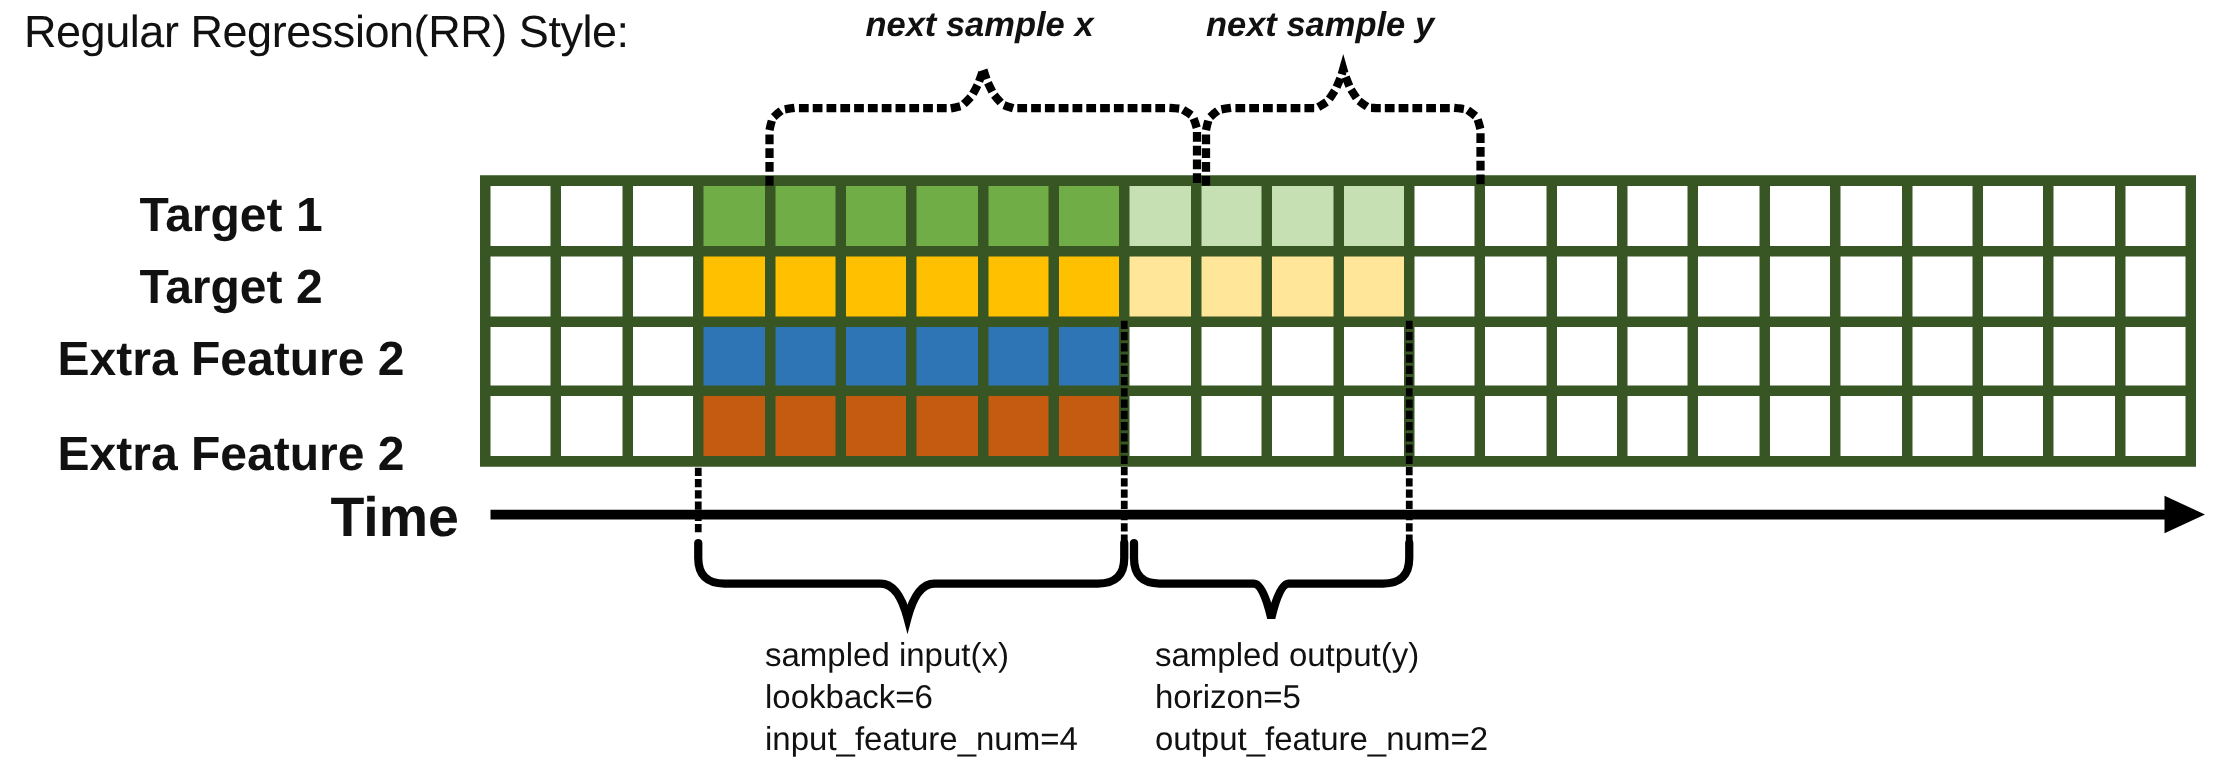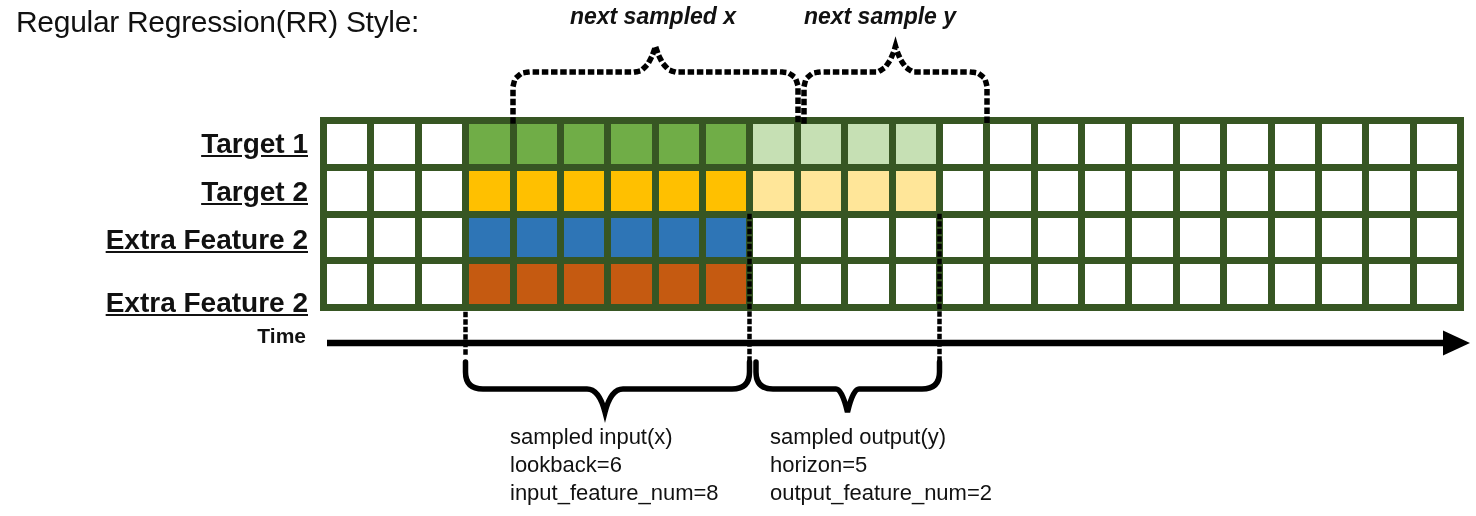--- a/index.html
+++ b/index.html
@@ -6,43 +6,43 @@
   body{
     width:1476px;height:516px;position:relative;background:#ffffff;
     font-family:"Liberation Sans","DejaVu Sans",sans-serif;color:#111;
     overflow:hidden;
   }
   .abs{position:absolute;}
   #title{left:16px;top:5px;font-size:30px;font-weight:normal;letter-spacing:-0.3px;}
   .brace-label{top:3px;width:240px;text-align:center;font-size:23px;font-style:italic;font-weight:600;}
   #brace-label-x{left:533px;}
   #brace-label-y{left:760px;}
-  .row-label{left:0;width:308px;text-align:right;font-size:28px;font-weight:bold;height:41px;line-height:41px;text-decoration:underline;}
+  .row-label{left:0;width:308px;text-align:center;font-size:32px;font-weight:bold;height:41px;line-height:41px;}
   #row-label-0{top:123px;}
   #row-label-1{top:171px;}
   #row-label-2{top:219px;}
   #row-label-3{top:267px;margin-top:15px;}
   #sample-grid{
     left:320px;top:117px;width:1144px;height:194px;box-sizing:border-box;
     border:7px solid #375623;background:#375623;
     display:grid;grid-gap:7px;
   }
   #sample-grid .cell{background:#ffffff;}
-  #time-label{left:140px;top:324px;width:166px;text-align:right;font-size:21px;font-weight:bold;}
+  #time-label{left:140px;top:324px;width:166px;text-align:right;font-size:37px;font-weight:bold;}
   .note{top:423px;font-size:22px;line-height:28px;white-space:nowrap;}
   #note-input{left:510px;}
   #note-output{left:770px;}
   #overlay{left:0;top:0;pointer-events:none;}
 </style>
 </head>
 <body>
 
 <div id="title" class="abs">Regular Regression(RR) Style:</div>
 
-<div id="brace-label-x" class="abs brace-label">next sampled x</div>
+<div id="brace-label-x" class="abs brace-label">next sample x</div>
 <div id="brace-label-y" class="abs brace-label">next sample y</div>
 
 <div id="row-label-0" class="abs row-label">Target 1</div>
 <div id="row-label-1" class="abs row-label">Target 2</div>
 <div id="row-label-2" class="abs row-label">Extra Feature 2</div>
 <div id="row-label-3" class="abs row-label">Extra Feature 2</div>
 
 <div id="sample-grid" class="abs" style="grid-template-columns: repeat(24, 1fr); grid-template-rows: repeat(4, 1fr); background: rgb(55, 86, 35); border-color: rgb(55, 86, 35);">
     <div class="cell"></div>
     <div class="cell"></div>
@@ -158,19 +158,19 @@
   <polygon points="1443,330.5 1443,355.5 1470,343" fill="#000"></polygon>
 
   <path d="M 465.5 362 L 465.5 372 Q 465.5 389 483 389 L 587 389 Q 599 389 605 412 Q 611 389 623 389 L 732 389 Q 749.5 389 749.5 372 L 749.5 362" fill="none" stroke="#000" stroke-width="5.5" stroke-linecap="round"></path>
 
   <path d="M 756 362 L 756 372 Q 756 389 773 389 L 836 389 Q 842 389 847.5 412 Q 853 389 859 389 L 922 389 Q 939.5 389 939.5 372 L 939.5 362" fill="none" stroke="#000" stroke-width="5.5" stroke-linecap="round"></path>
 </svg>
 
 <div id="note-input" class="abs note">
   <div>sampled input(x)</div>
   <div>lookback=6</div>
-  <div>input_feature_num=8</div>
+  <div>input_feature_num=4</div>
 </div>
 <div id="note-output" class="abs note">
   <div>sampled output(y)</div>
   <div>horizon=5</div>
   <div>output_feature_num=2</div>
 </div>
 
 </body></html>

